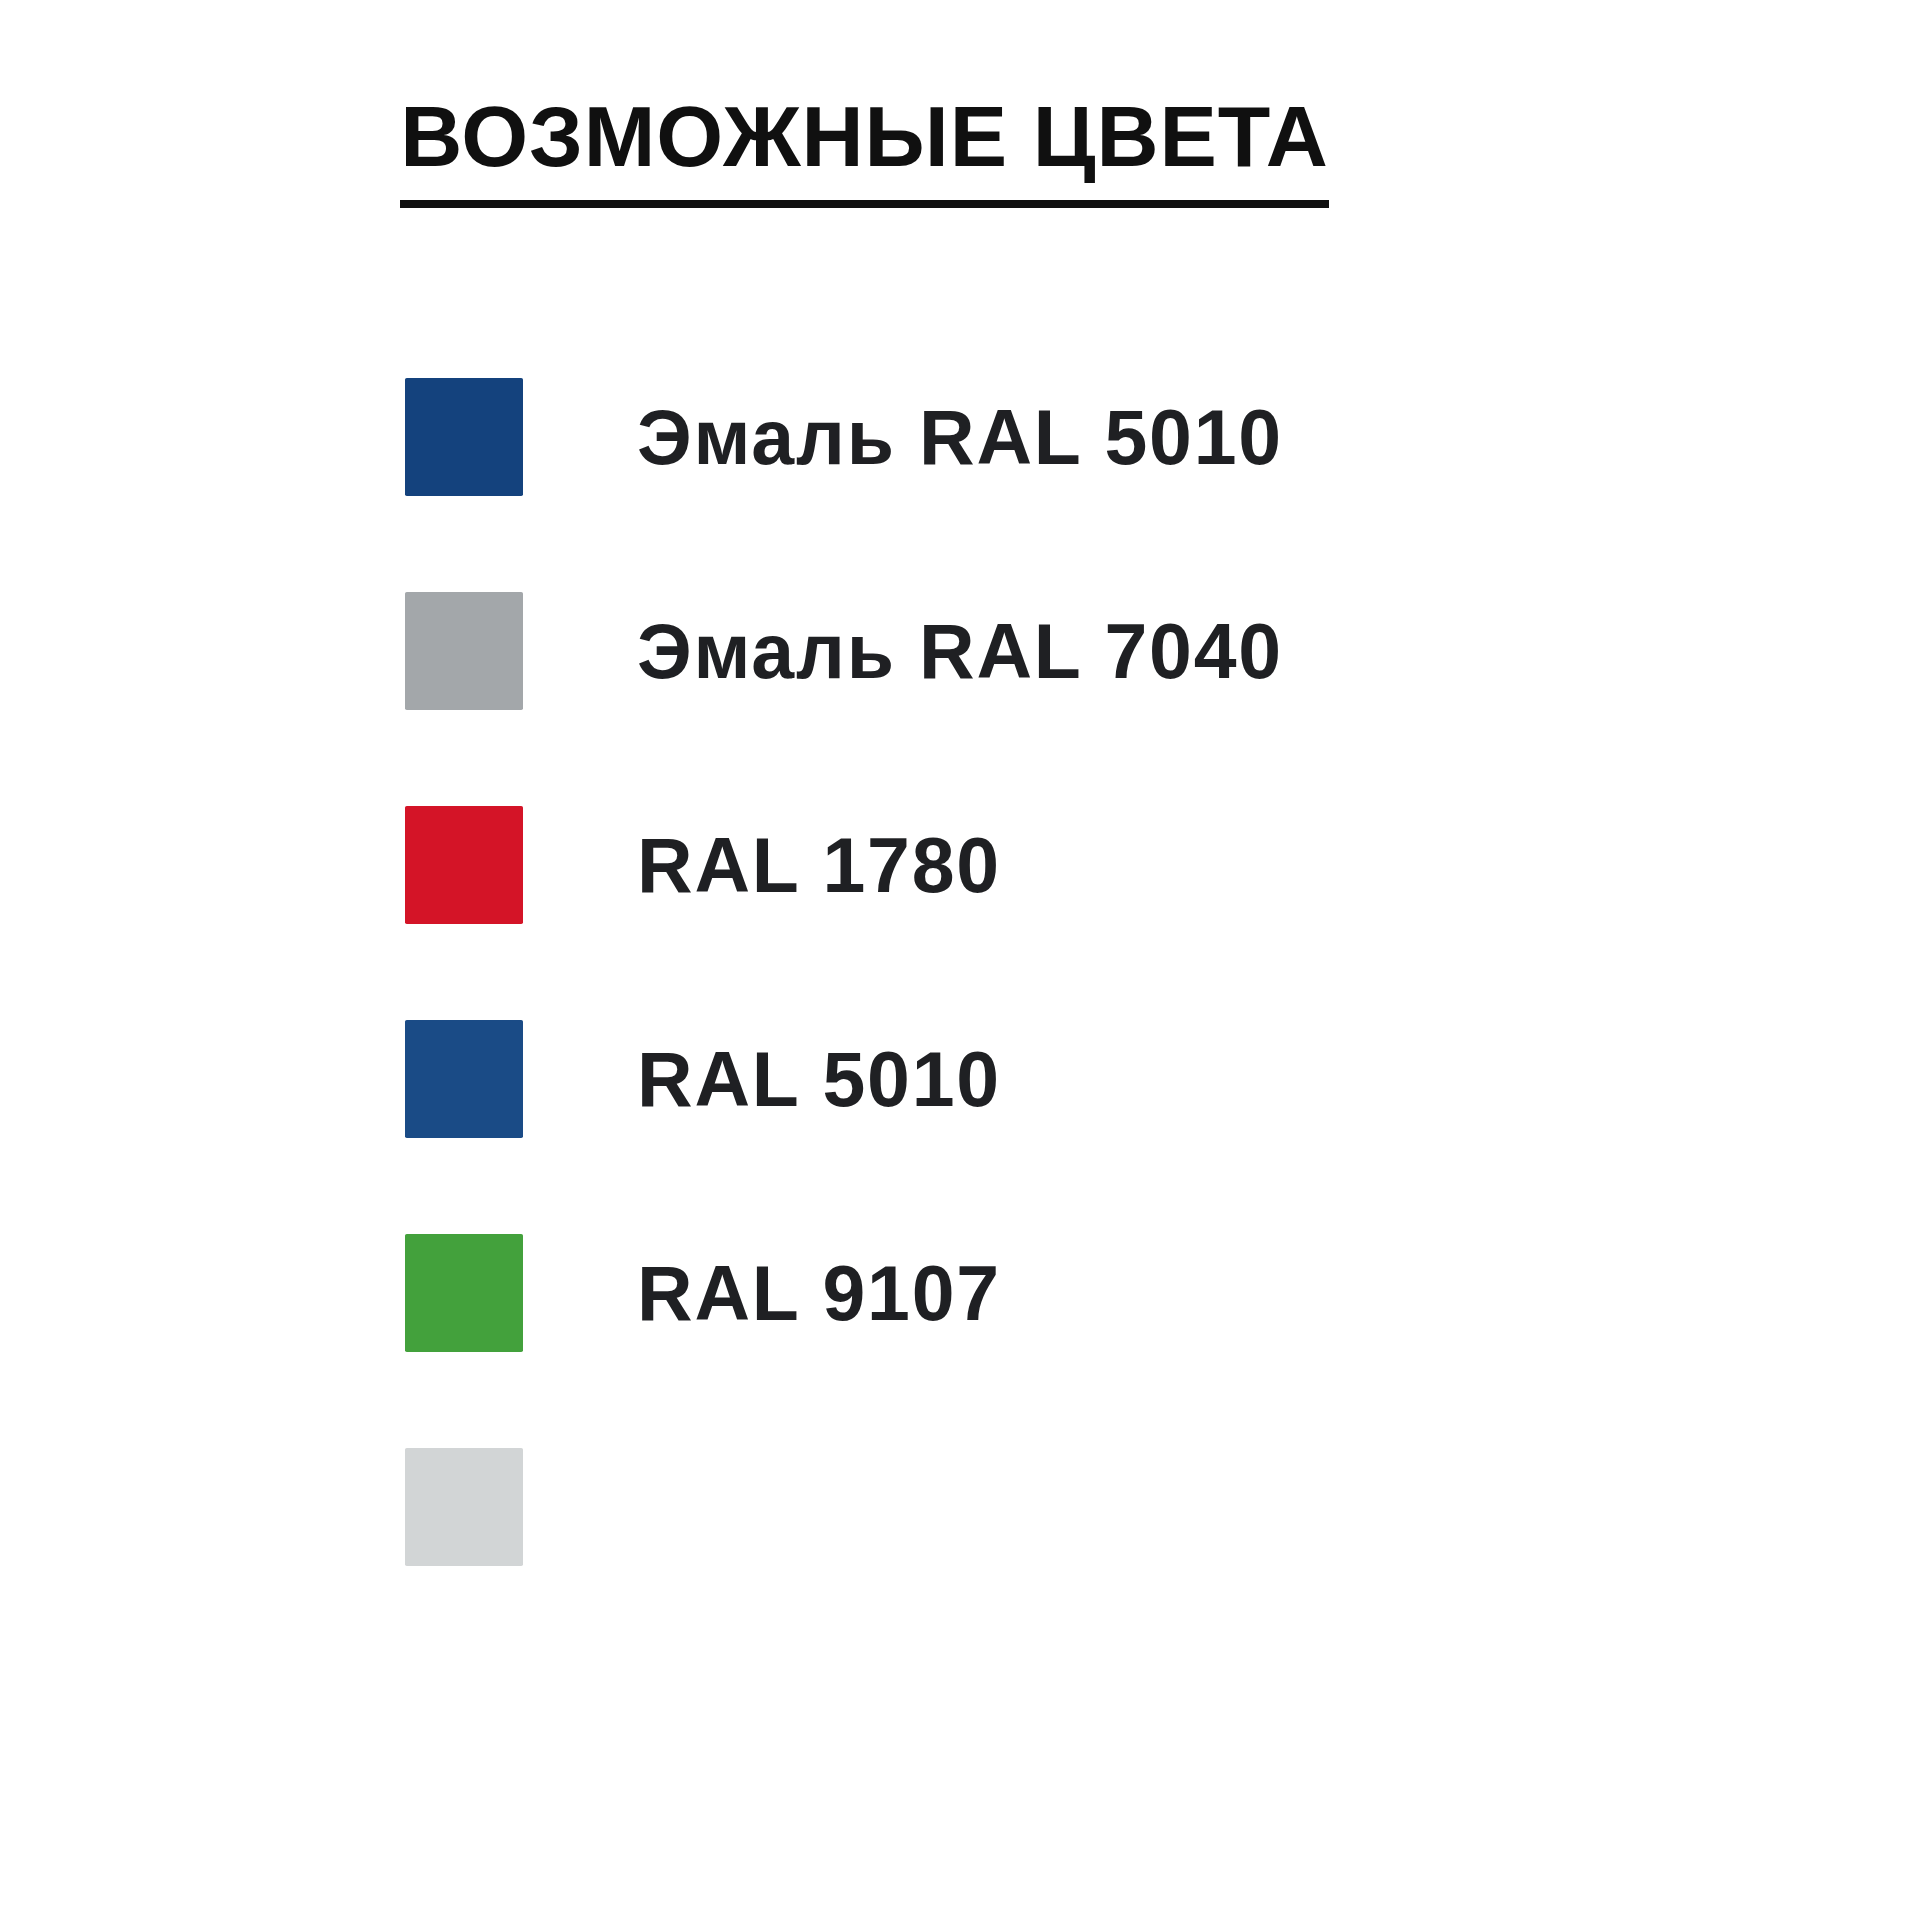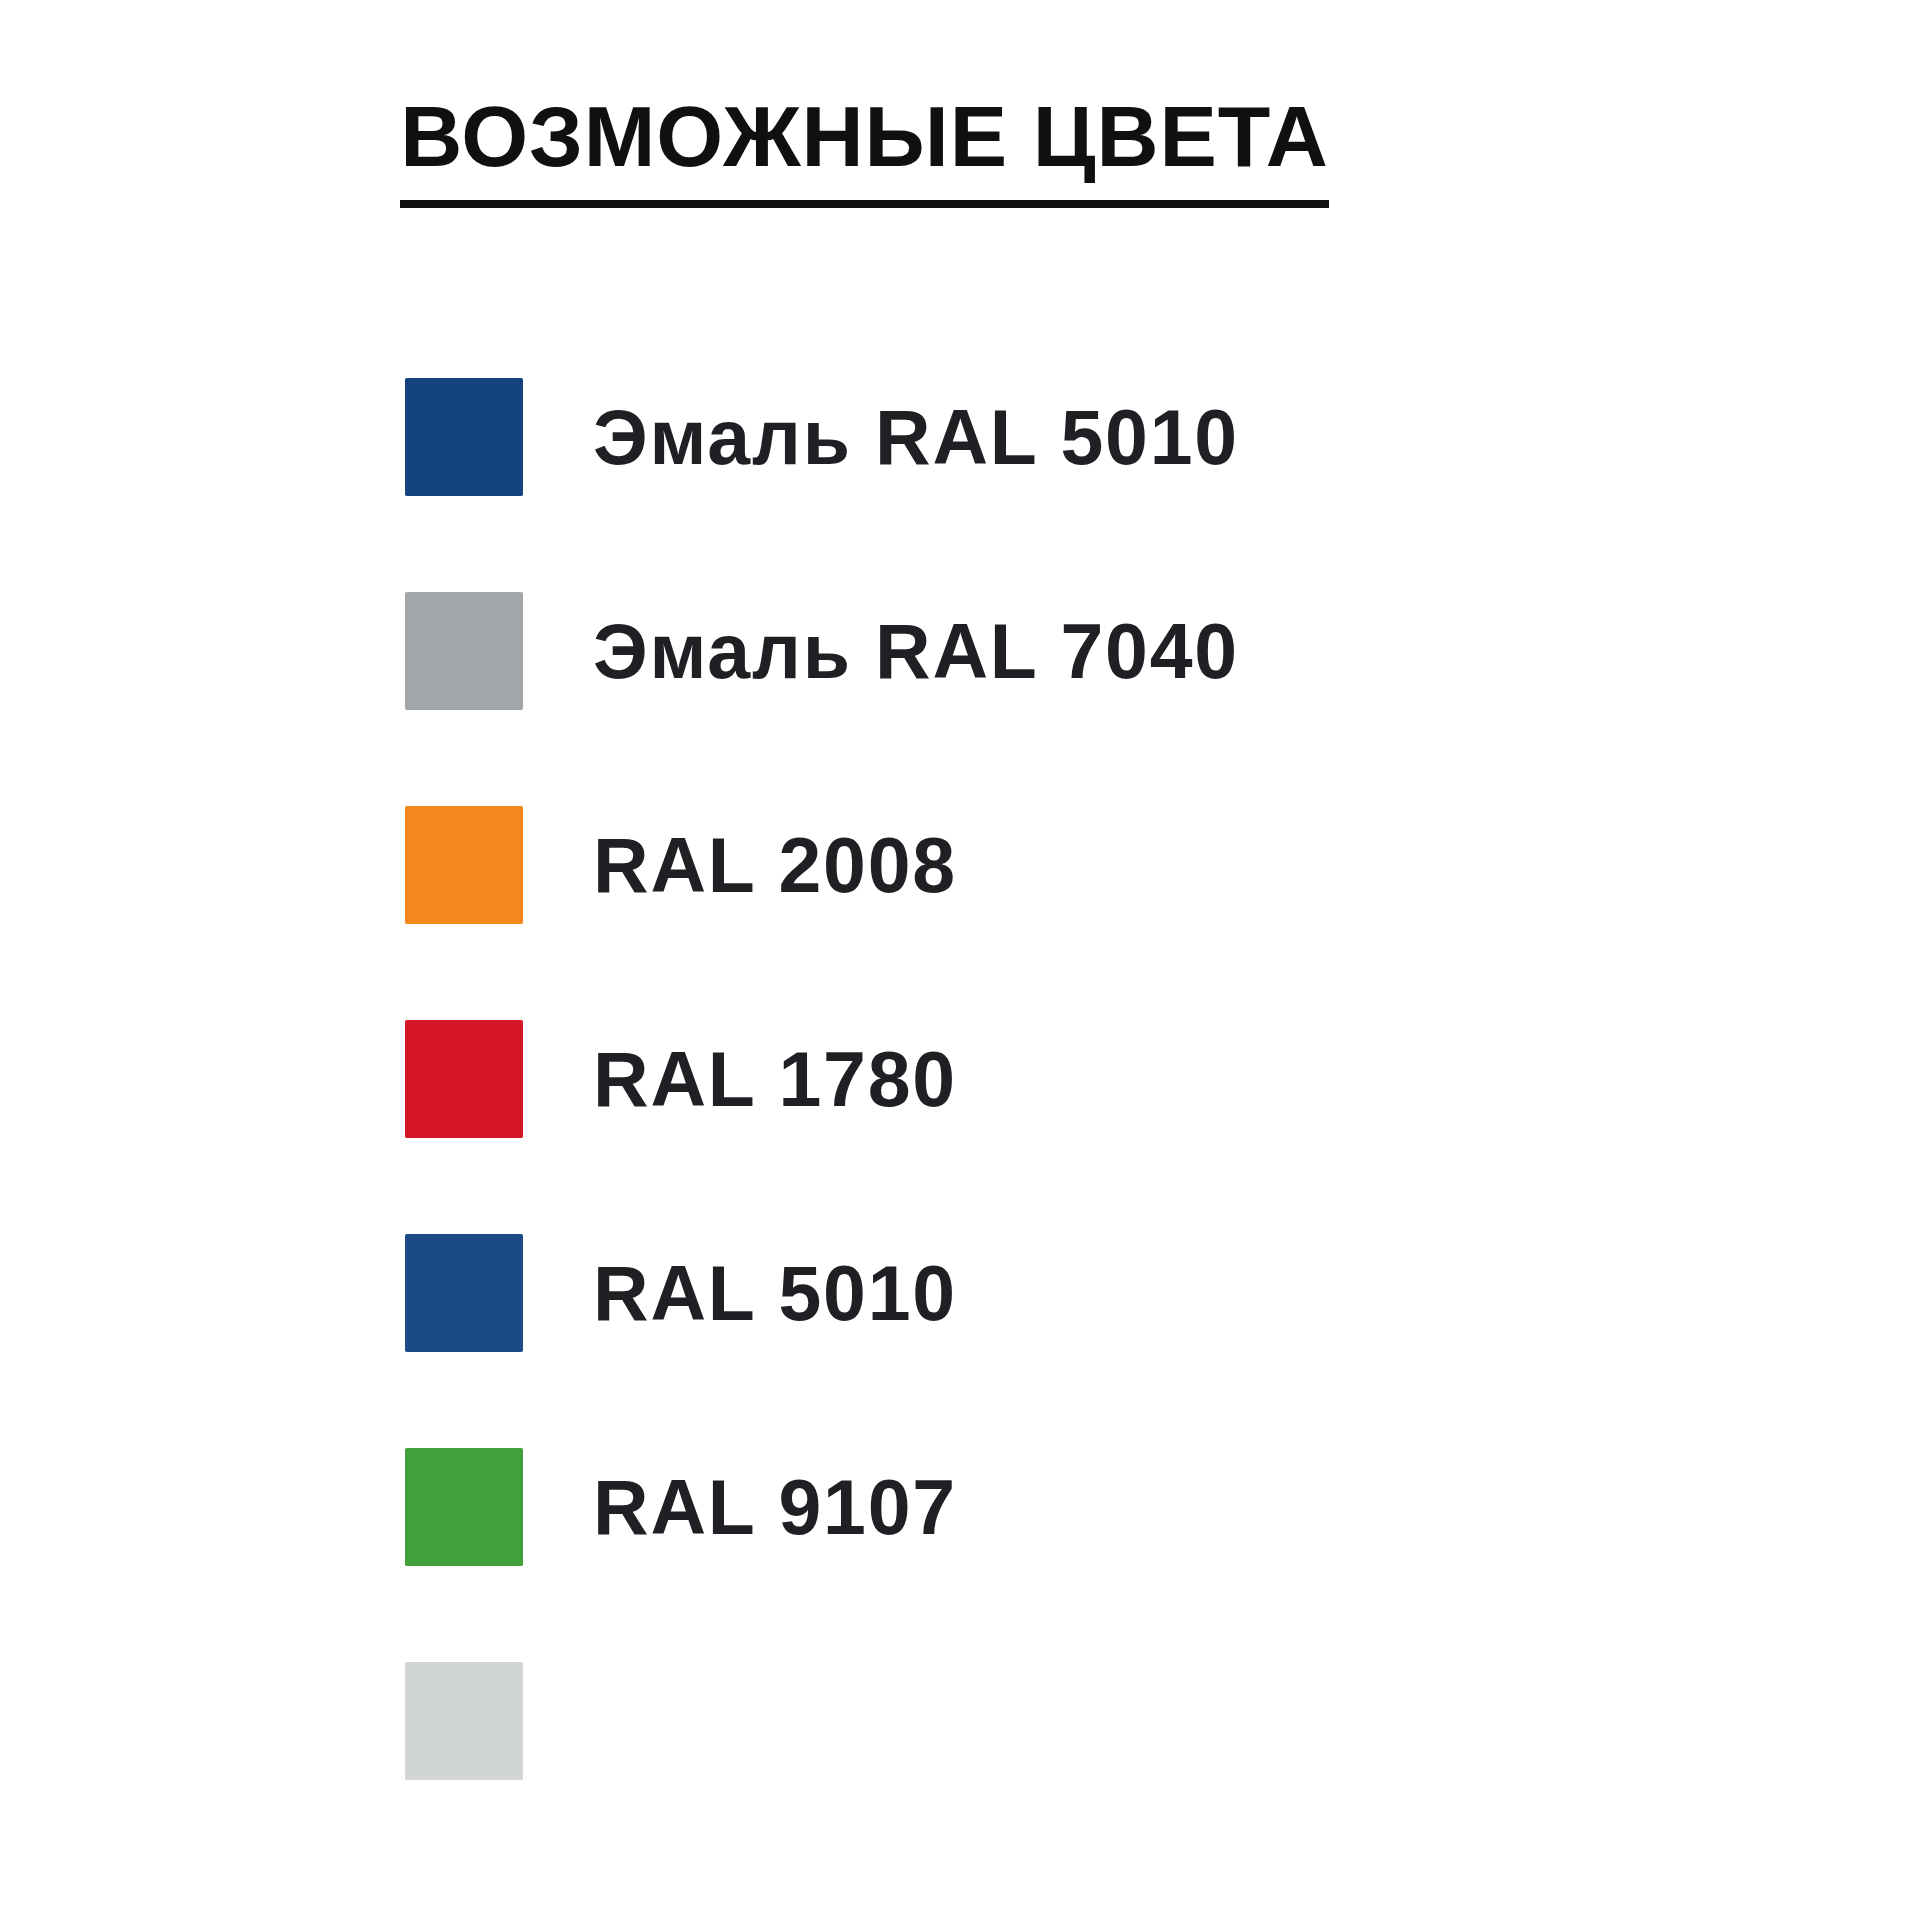--- a/index.html
+++ b/index.html
@@ -42,20 +42,21 @@
   .list {
     position: absolute;
     left: 405px;
     top: 330px;
     width: 1337px;
   }
   .row {
     display: flex;
     align-items: center;
     height: 214px;
+    gap: 44px;
   }
   .swatch {
     width: 118px;
     height: 118px;
     flex: 0 0 118px;
     border-radius: 1.8px;
   }
   .label {
     margin-left: 70px;
     font-size: 77px;
@@ -79,24 +80,20 @@
     <div class="row">
       <div class="swatch" style="background-color: rgb(20, 66, 125);"></div>
       <div class="label">Эмаль RAL 5010</div>
     </div>
 
     <div class="row">
       <div class="swatch" style="background-color: rgb(163, 167, 170);"></div>
       <div class="label">Эмаль RAL 7040</div>
     </div>
 
-    <div class="row">
-      <div class="swatch" style="background-color: rgb(245, 135, 31);"></div>
-      <div class="label">RAL 2008</div>
-    </div>
 
     <div class="row">
       <div class="swatch" style="background-color: rgb(212, 20, 39);"></div>
       <div class="label">RAL 1780</div>
     </div>
 
     <div class="row">
       <div class="swatch" style="background-color: rgb(26, 75, 134);"></div>
       <div class="label">RAL 5010</div>
     </div>

